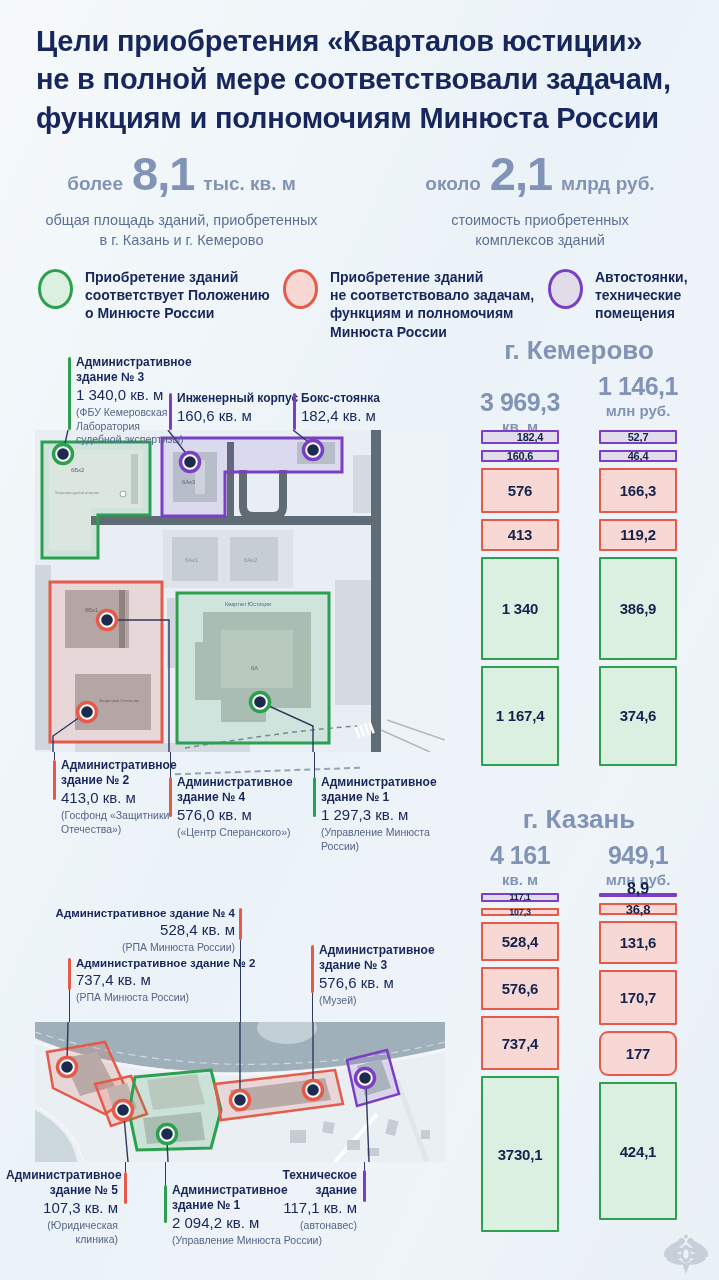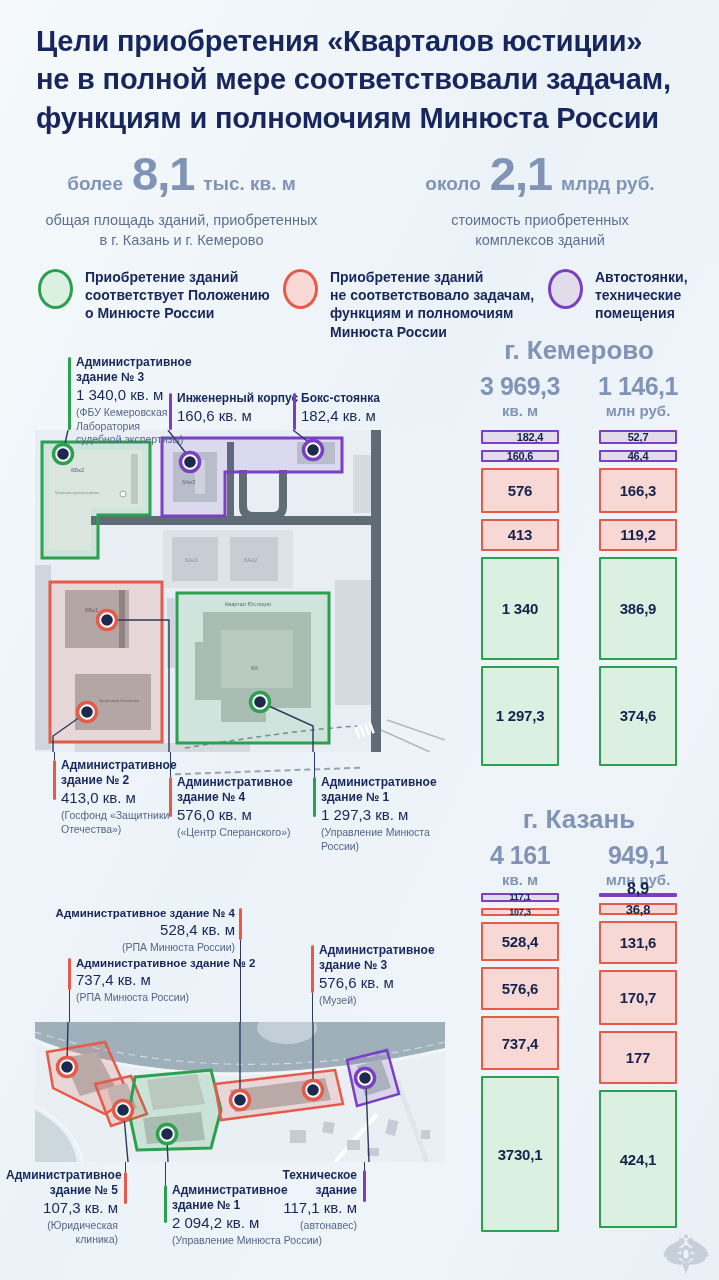--- a/index.html
+++ b/index.html
@@ -84,21 +84,21 @@
       </div>
       <div class="legend-item" style="left: 548px; width: 162px;">
         <span class="legend-circle" style="border-color: rgb(122, 63, 196); background: rgb(226, 220, 234);"></span>
         <div class="legend-text">Автостоянки,
 технические
 помещения</div>
       </div>
     </div>
 
   <div class="city-heading" style="top:335px;">г. Кемерово</div>
-  <div class="col-header" style="left:455px;top:372px;">
+  <div class="col-header" style="left:455px;top:388px;">
     <div class="col-total">3 969,3</div>
     <div class="col-unit">кв. м</div>
   </div>
   <div class="col-header" style="left:573px;top:372px;">
     <div class="col-total">1 146,1</div>
     <div class="col-unit">млн руб.</div>
   </div>
 
   <div class="city-heading" style="top:804px;">г. Казань</div>
   <div class="col-header" style="left:455px;top:841px;">
@@ -299,21 +299,21 @@
       <div class="bar bar-red" style="height: 44.4px;">
         <span class="bar-val" style="font-size: 15px;">576</span>
       </div>
       <div class="bar bar-red" style="height: 31.8px;">
         <span class="bar-val" style="font-size: 15px;">413</span>
       </div>
       <div class="bar bar-green" style="height: 103.3px;">
         <span class="bar-val" style="font-size: 15px;">1 340</span>
       </div>
       <div class="bar bar-green" style="height: 100px;">
-        <span class="bar-val" style="font-size: 15px;">1 297,3</span>
+        <span class="bar-val" style="font-size: 15px;">1 167,4</span>
       </div>
     </div>
     <div class="bars" style="left: 599px; top: 430px;">
       <div class="bar bar-purple" style="height: 14.1px;">
         <span class="bar-val" style="font-size: 11px;">52,7</span>
       </div>
       <div class="bar bar-purple" style="height: 12.4px;">
         <span class="bar-val" style="font-size: 11px;">46,4</span>
       </div>
       <div class="bar bar-red" style="height: 44.4px;">
@@ -355,21 +355,21 @@
       </div>
       <div class="bar bar-red" style="height: 12px;">
         <span class="bar-val" style="font-size: 13px;">36,8</span>
       </div>
       <div class="bar bar-red" style="height: 42.8px;">
         <span class="bar-val" style="font-size: 15px;">131,6</span>
       </div>
       <div class="bar bar-red" style="height: 55.6px;">
         <span class="bar-val" style="font-size: 15px;">170,7</span>
       </div>
-      <div class="bar bar-red" style="height: 53px;">
+      <div class="bar bar-red" style="height: 45px; border-radius: 9px;">
         <span class="bar-val" style="font-size: 15px;">177</span>
       </div>
       <div class="bar bar-green" style="height: 138.1px;">
         <span class="bar-val" style="font-size: 15px;">424,1</span>
       </div>
     </div>
     <div class="map-label" style="left: 76px; top: 355px; width: 160px;">
       <div class="ml-name">Административное
 здание № 3</div>
       <div class="ml-area">1 340,0 кв. м</div>

